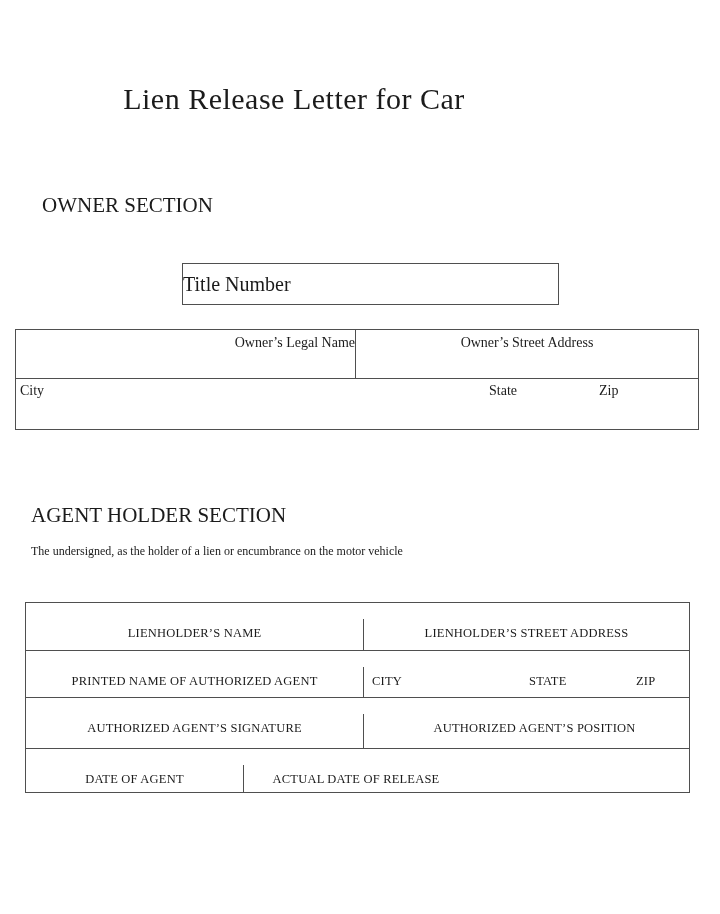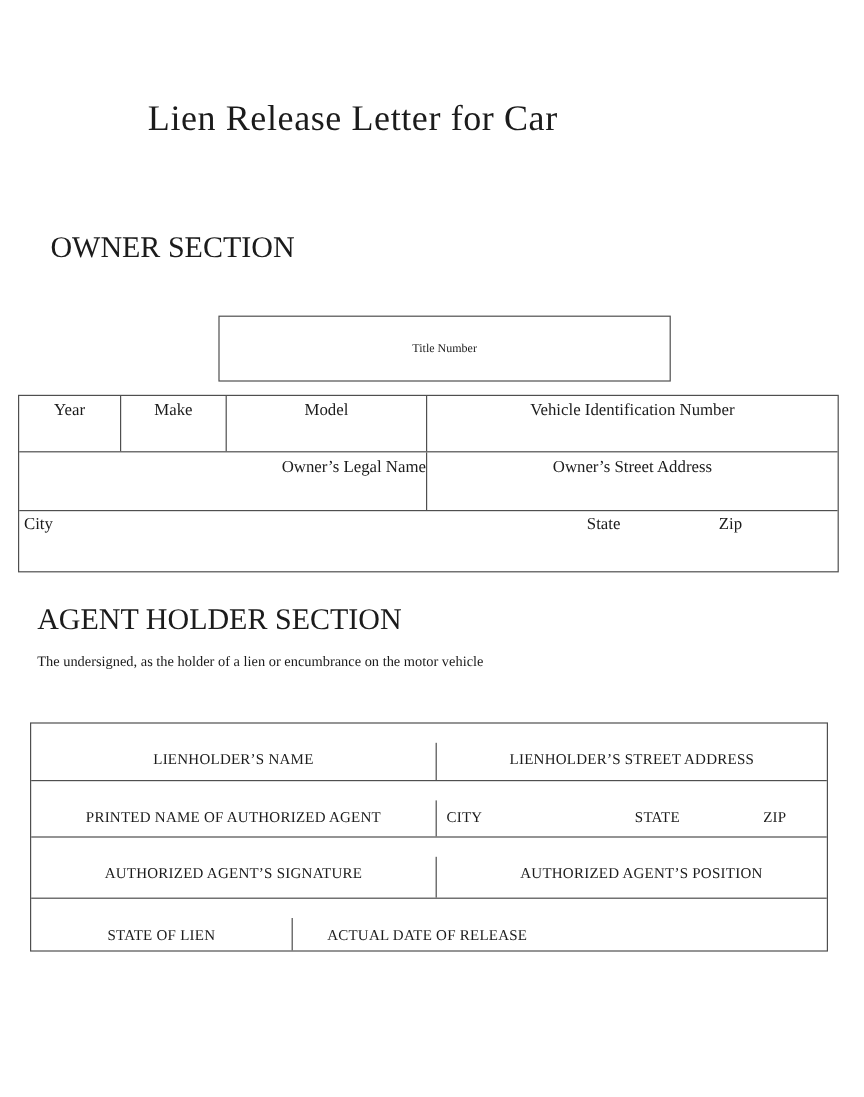--- a/index.html
+++ b/index.html
@@ -19,37 +19,36 @@
     left: 0;
     width: 588px;
     text-align: center;
     font-size: 30px;
     font-weight: 400;
     letter-spacing: 0.5px;
   }
 
   .section-heading {
     position: absolute;
-    font-size: 25px;
+    font-size: 21px;
     font-weight: 400;
   }
   .owner-heading { left: 42px; top: 193px; }
   .lien-heading  { left: 31px; top: 503px; }
 
   .title-number-box {
     position: absolute;
     left: 182px;
     top: 263px;
     width: 377px;
-    height: 55px;
+    height: 42px;
     border: 1px solid #4f4f4f;
     display: flex;
     align-items: center;
-    justify-content: center;
-    font-size: 10px;
+    font-size: 20px;
   }
 
   .statement {
     position: absolute;
     left: 31px;
     top: 537px;
     width: 640px;
     font-size: 12px;
     line-height: 28px;
   }
@@ -110,26 +109,20 @@
 
 <div class="doc-title">Lien Release Letter for Car</div>
 
 <div class="section-heading owner-heading">OWNER SECTION</div>
 
 <div class="title-number-box">
   <span>Title Number</span>
 </div>
 
 <div class="form-table vehicle-table">
-  <div class="ft-row r1">
-    <div class="ft-cell c-year">Year</div>
-    <div class="ft-cell c-make">Make</div>
-    <div class="ft-cell c-model">Model</div>
-    <div class="ft-cell c-vin">Vehicle Identification Number</div>
-  </div>
   <div class="ft-row r2">
     <div class="ft-cell c-legal">Owner’s Legal Name</div>
     <div class="ft-cell c-addr">Owner’s Street Address</div>
   </div>
   <div class="ft-row r3">
     <div class="ft-cell c-csz">
       <span class="pos-label pos-city">City</span>
       <span class="pos-label pos-state">State</span>
       <span class="pos-label pos-zip">Zip</span>
     </div>
@@ -153,16 +146,16 @@
       <span class="pos-label pos-city2">CITY</span>
       <span class="pos-label pos-state2">STATE</span>
       <span class="pos-label pos-zip2">ZIP</span>
     </div>
   </div>
   <div class="ft-row r3">
     <div class="ft-cell c-half-l">AUTHORIZED AGENT’S SIGNATURE</div>
     <div class="ft-cell c-half-r">AUTHORIZED AGENT’S POSITION</div>
   </div>
   <div class="ft-row r4">
-    <div class="ft-cell c-dol">STATE OF LIEN</div>
+    <div class="ft-cell c-dol">DATE OF AGENT</div>
     <div class="ft-cell c-adr">ACTUAL DATE OF RELEASE</div>
   </div>
 </div>
 
 </body></html>

